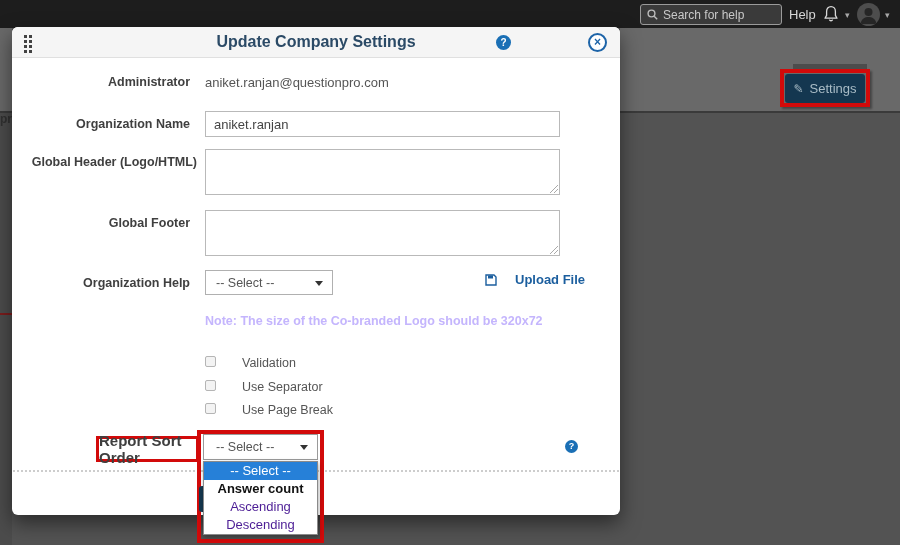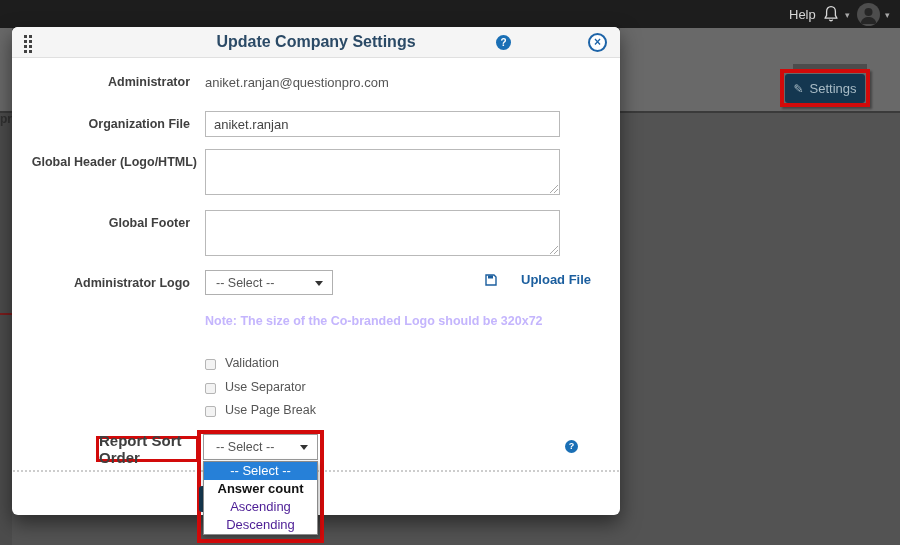--- a/index.html
+++ b/index.html
@@ -91,23 +91,23 @@
   .selectbox {
     border:1px solid #b0b0b0; background:#fff; color:#555; font-size:12.5px;
     display:flex; align-items:center; z-index:12; cursor:pointer;
   }
   .sel-arrow {
     position:absolute; right:9px; top:50%; margin-top:-2px;
     width:0; height:0; border-left:4px solid transparent; border-right:4px solid transparent;
     border-top:5px solid #333;
   }
   .upload-link { left:485px; top:272px; color:#1b5e9e; font-size:13px; font-weight:bold;
-    display:flex; align-items:center; gap:24px; z-index:12; cursor:pointer; }
+    display:flex; align-items:center; gap:18px; z-index:12; cursor:pointer; }
   .note { left:205px; top:314px; color:#c4b5fd; font-size:12.5px; font-weight:bold; z-index:12; }
-  .cb-row { left:205px; display:flex; align-items:flex-end; gap:9px; z-index:12; cursor:pointer; }
+  .cb-row { left:205px; display:flex; align-items:flex-start; gap:26px; z-index:12; cursor:pointer; }
   .cb-box { width:11px; height:11px; border:1px solid #b5b5b5; background:#f3f3f3; border-radius:2px; }
   .cb-label { color:#555; font-size:12.5px; }
 
   .dashed-line { left:13px; top:470px; width:606px; border-top:2px dotted #cdcdcd; z-index:12; }
 
   
   .label-redbox { left:96px; top:436px; width:103px; height:26px; border-width:3px;
     display:flex; align-items:center; justify-content:center; background:#fff; }
   .label-redbox span { color:#3f3f3f; font-size:15px; font-weight:bold; }
   .dd-redbox { left:197px; top:430px; width:127px; height:113px; }
@@ -125,20 +125,29 @@
 
   svg { display:block; }
 </style>
 </head>
 <body>
 
 <div id="app">
 
   <div class="abs topbar"></div>
 
+  <div class="abs searchbox" style="z-index:6;">
+    <span>
+      <svg width="11" height="11" viewBox="0 0 11 11">
+        <circle cx="4.5" cy="4.5" r="3.4" fill="none" stroke="#bdbdbd" stroke-width="1.4"></circle>
+        <line x1="7.2" y1="7.2" x2="10.2" y2="10.2" stroke="#bdbdbd" stroke-width="1.4"></line>
+      </svg>
+    </span>
+    <span>Search for help</span>
+  </div>
 
   <div class="abs help-label" style="z-index:6; cursor:pointer;">Help</div>
 
   <div class="abs bell" style="z-index:6; cursor:pointer;">
     <svg width="20" height="20" viewBox="0 0 20 20">
       <path d="M10 2.6 C7.2 2.6 5.6 4.8 5.6 7.4 L5.6 11.4 L4 14.2 L16 14.2 L14.4 11.4 L14.4 7.4 C14.4 4.8 12.8 2.6 10 2.6 Z" fill="none" stroke="#d9d9d9" stroke-width="1.3" stroke-linejoin="round"></path>
       <path d="M8.4 15.6 a1.7 1.7 0 0 0 3.2 0" fill="none" stroke="#d9d9d9" stroke-width="1.3"></path>
     </svg>
   </div>
   <div class="abs caret caret-bell" style="z-index:6;">▾</div>
@@ -180,34 +189,34 @@
       <span class="dot" style="left:5px;top:15px"></span>
   </div>
 
   <div class="abs modal-title">Update Company Settings</div>
   <div class="abs qicon title-q">?</div>
   <div class="abs close-btn">×</div>
 
   <div class="abs fvalue" style="left:205px; top:75px;">aniket.ranjan@questionpro.com</div>
   <div class="abs flabel" style="left:20px; top:75px;">Administrator</div>
 
-  <div class="abs flabel" style="left:20px; top:117px;">Organization File</div>
+  <div class="abs flabel" style="left:20px; top:117px;">Organization Name</div>
   <input class="tinput" style="left: 205px; top: 111px; width: 355px; height: 26px;" value="aniket.ranjan">
 
   <div class="abs flabel" style="left:20px; top:155px;margin-left:7px;">Global Header (Logo/HTML)</div>
   <div class="abs tarea" style="top:149px;">
     <span class="grip"></span>
   </div>
 
   <div class="abs flabel" style="left:20px; top:216px;">Global Footer</div>
   <div class="abs tarea" style="top:210px;">
     <span class="grip"></span>
   </div>
 
-  <div class="abs flabel" style="left:20px; top:276px;">Administrator Logo</div>
+  <div class="abs flabel" style="left:20px; top:276px;">Organization Help</div>
   <div class="abs selectbox" style="left:205px; top:270px; width:128px; height:25px; padding-left:10px; position:absolute;">
     <span>-- Select --</span>
     <span class="sel-arrow"></span>
   </div>
   <div class="abs upload-link">
     <span>
       <svg width="12" height="12" viewBox="0 0 12 12">
         <path d="M1 1 H9 L11 3 V11 H1 Z" fill="none" stroke="#1b5e9e" stroke-width="1.4"></path>
         <rect x="3" y="1.5" width="5" height="3" fill="#1b5e9e"></rect>
       </svg>

